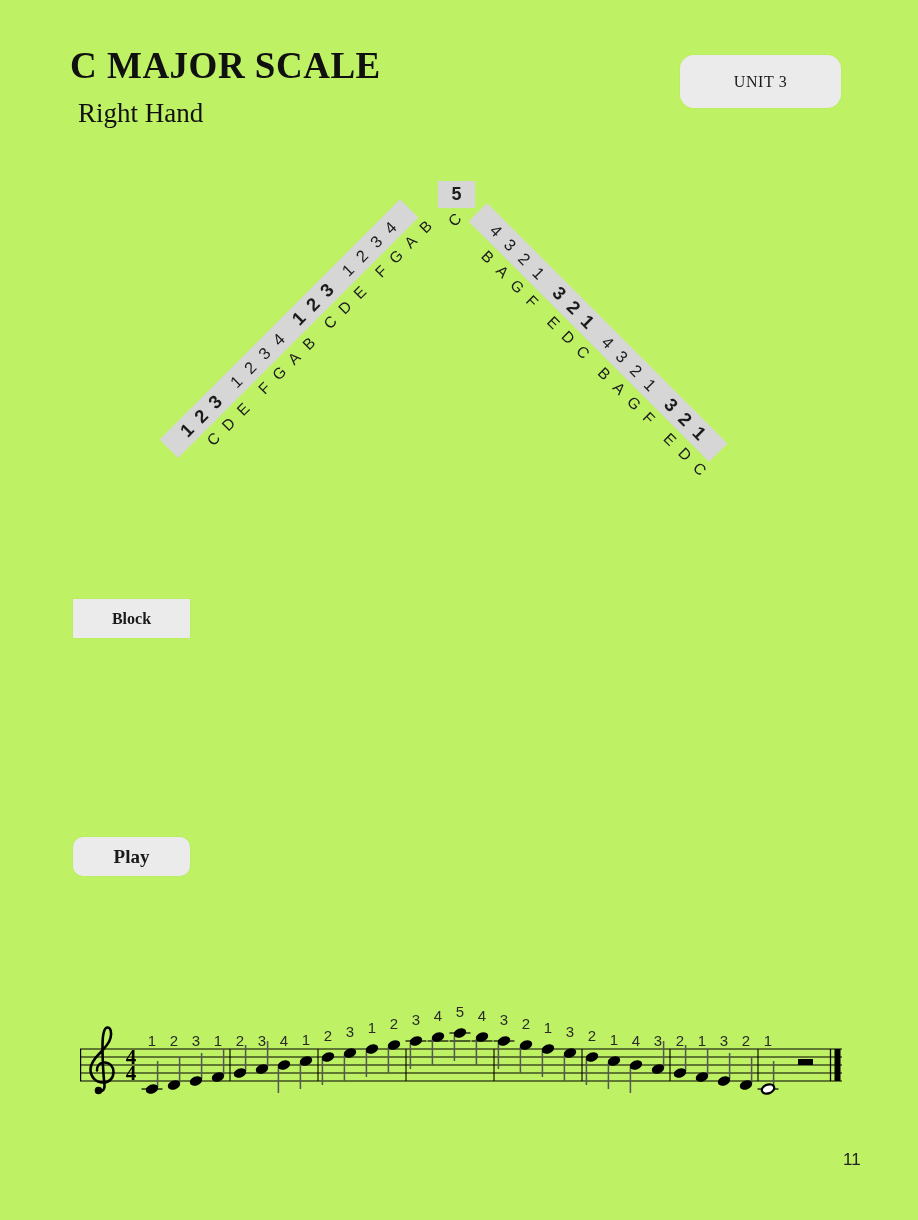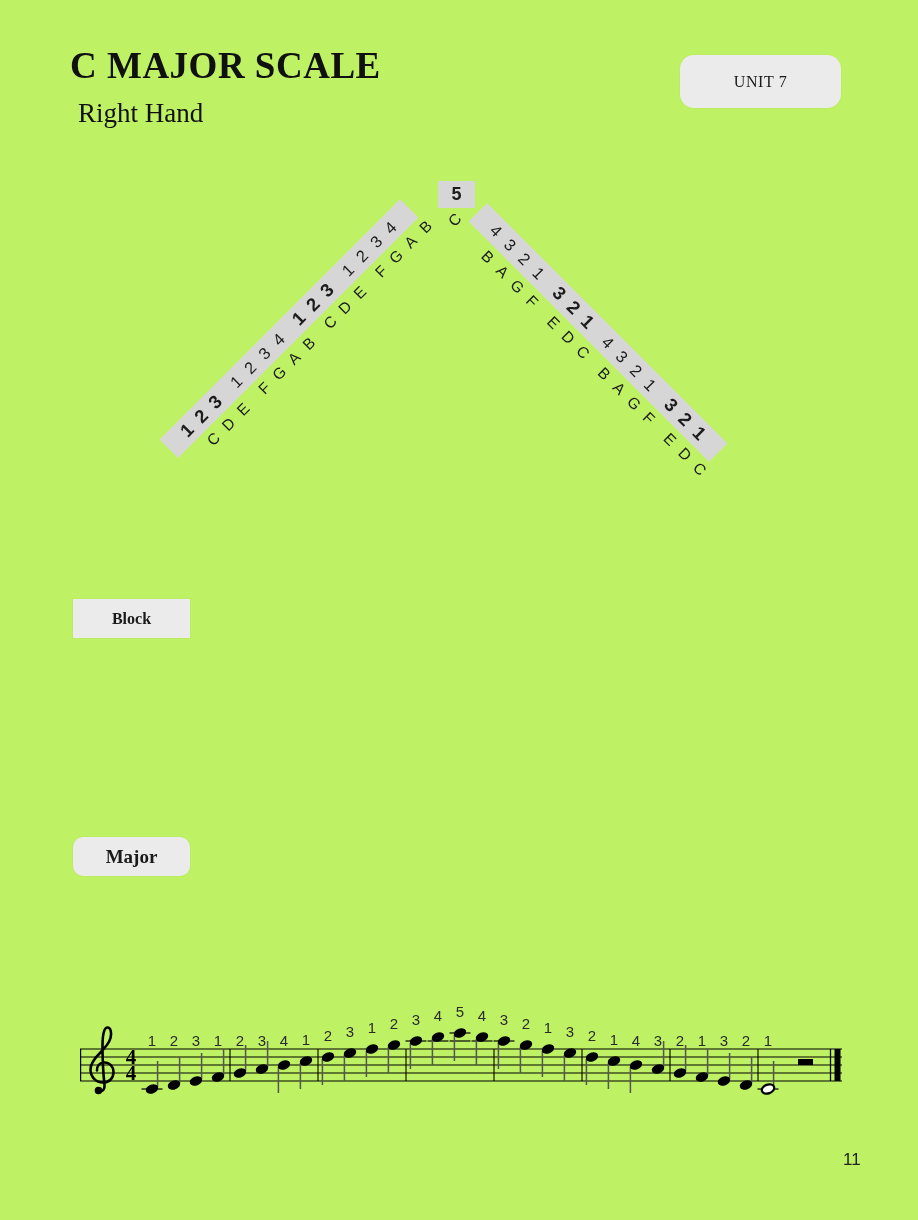--- a/index.html
+++ b/index.html
@@ -49,40 +49,40 @@
   .fing{font-family:"Liberation Sans",sans-serif;font-size:15px;fill:#2a2a2a}
   #page-number{position:absolute;left:843px;top:1150px;font-size:17px;color:#222}
 </style>
 </head>
 <body>
 
 <div class="page">
 
   <h1 id="title">C MAJOR SCALE</h1>
   <h2 id="subtitle">Right Hand</h2>
-  <div id="unit-badge" class="badge">UNIT 7</div>
+  <div id="unit-badge" class="badge">UNIT 3</div>
 
   <div>
     <div id="peak-box">5</div>
     <div id="peak-letter">C</div>
 
     <div id="ramp-left" class="ramp">
       <div class="band" id="left-band"><span class="grp b"><span class="cell">1</span><span class="cell">2</span><span class="cell">3</span></span><span class="grp"><span class="cell">1</span><span class="cell">2</span><span class="cell">3</span><span class="cell">4</span></span><span class="grp b"><span class="cell">1</span><span class="cell">2</span><span class="cell">3</span></span><span class="grp"><span class="cell">1</span><span class="cell">2</span><span class="cell">3</span><span class="cell">4</span></span></div>
       <div class="letters" id="left-letters"><span class="grp"><span class="cell lc">C</span><span class="cell lc">D</span><span class="cell lc">E</span></span><span class="grp"><span class="cell lc">F</span><span class="cell lc">G</span><span class="cell lc">A</span><span class="cell lc">B</span></span><span class="grp"><span class="cell lc">C</span><span class="cell lc">D</span><span class="cell lc">E</span></span><span class="grp"><span class="cell lc">F</span><span class="cell lc">G</span><span class="cell lc">A</span><span class="cell lc">B</span></span></div>
     </div>
 
     <div id="ramp-right" class="ramp">
       <div class="band" id="right-band"><span class="grp"><span class="cell">4</span><span class="cell">3</span><span class="cell">2</span><span class="cell">1</span></span><span class="grp b"><span class="cell">3</span><span class="cell">2</span><span class="cell">1</span></span><span class="grp"><span class="cell">4</span><span class="cell">3</span><span class="cell">2</span><span class="cell">1</span></span><span class="grp b"><span class="cell">3</span><span class="cell">2</span><span class="cell">1</span></span></div>
       <div class="letters" id="right-letters"><span class="grp"><span class="cell lc">B</span><span class="cell lc">A</span><span class="cell lc">G</span><span class="cell lc">F</span></span><span class="grp"><span class="cell lc">E</span><span class="cell lc">D</span><span class="cell lc">C</span></span><span class="grp"><span class="cell lc">B</span><span class="cell lc">A</span><span class="cell lc">G</span><span class="cell lc">F</span></span><span class="grp"><span class="cell lc">E</span><span class="cell lc">D</span><span class="cell lc">C</span></span></div>
     </div>
   </div>
 
   <div id="block-badge" class="badge">Block</div>
 
-  <div id="play-badge" class="badge">Major</div>
+  <div id="play-badge" class="badge">Play</div>
   <ul class="bullets">
   </ul>
 
   <div id="score-wrap">
     <svg id="score-svg" width="775" height="125" viewBox="0 0 775 125">
         <line x1="0" y1="47" x2="762" y2="47" stroke="#000" stroke-width="1.1"></line>
         <line x1="0" y1="55" x2="762" y2="55" stroke="#000" stroke-width="1.1"></line>
         <line x1="0" y1="63" x2="762" y2="63" stroke="#000" stroke-width="1.1"></line>
         <line x1="0" y1="71" x2="762" y2="71" stroke="#000" stroke-width="1.1"></line>
         <line x1="0" y1="79" x2="762" y2="79" stroke="#000" stroke-width="1.1"></line>

